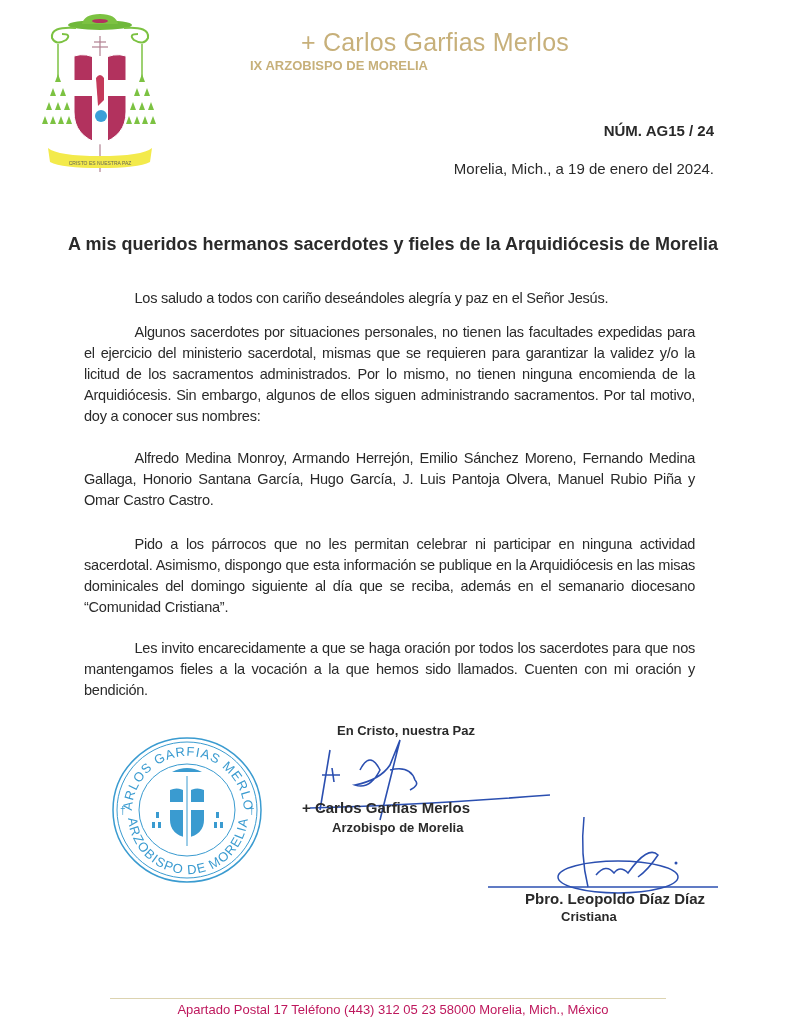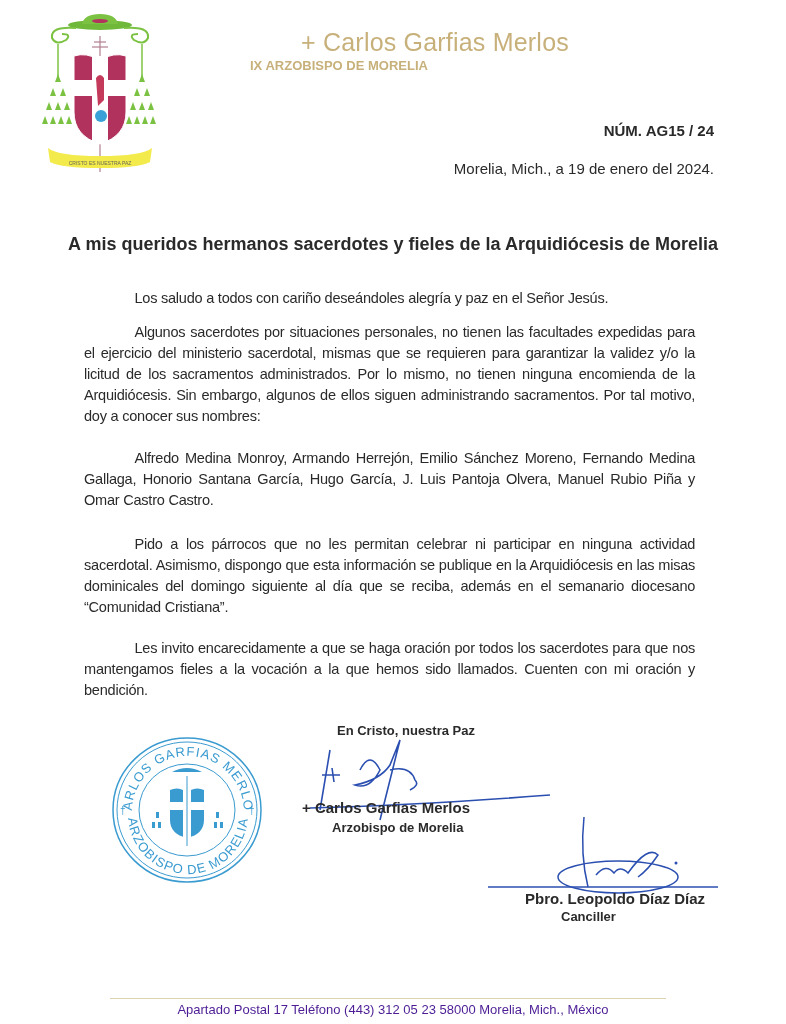--- a/index.html
+++ b/index.html
@@ -27,21 +27,21 @@
   #closing { left: 328px; top: 723px; font-size: 13px; font-weight: bold; margin-left: 9px; }
   #sig1-name { left: 302px; top: 799px; font-size: 15px; font-weight: bold; }
   #sig1-title { left: 332px; top: 820px; font-size: 13px; font-weight: bold; }
   #sig2-name { left: 496px; top: 890px; font-size: 15px; font-weight: bold; margin-left: 29px; }
   #sig2-title { left: 561px; top: 909px; font-size: 13px; font-weight: bold; }
   #seal { left: 110px; top: 734px; width: 155px; height: 150px; }
   #sig1 { left: 300px; top: 730px; width: 250px; height: 100px; }
   #sig2 { left: 488px; top: 815px; width: 240px; height: 80px; }
   #footer-line { left: 110px; top: 998px; width: 556px; height: 1px; background: #dcd3b0; }
   #footer { left: 0; width: 786px; top: 1002px; text-align: center;
-    font-size: 13px; color: #4c1d95; }
+    font-size: 13px; color: #be185d; }
 </style>
 </head>
 <body>
 
 <svg id="coat" class="abs" viewBox="0 0 125 165">
 
   <ellipse cx="62" cy="13" rx="32" ry="5" fill="#6fb83a"></ellipse>
   <path d="M44 12 Q46 2 62 2 Q78 2 80 12 Z" fill="#7cc242"></path>
   <ellipse cx="62" cy="9" rx="8" ry="2" fill="#b2325e"></ellipse>
 
@@ -145,16 +145,16 @@
 
 <svg id="sig2" class="abs" viewBox="0 0 240 80">
   <path d="M96 2 Q92 40 100 72" stroke="#2b4fb0" stroke-width="1.5" fill="none"></path>
   <ellipse cx="130" cy="62" rx="60" ry="16" fill="none" stroke="#2b4fb0" stroke-width="1.5"></ellipse>
   <path d="M108 60 Q118 48 126 58 Q132 50 140 58 Q160 30 170 40 Q160 55 150 62" stroke="#2b4fb0" stroke-width="1.5" fill="none"></path>
   <circle cx="188" cy="48" r="1.5" fill="#2b4fb0"></circle>
   <path d="M0 72 L230 72" stroke="#2b4fb0" stroke-width="1.5"></path>
 </svg>
 
 <div id="sig2-name" class="abs">Pbro.  Leopoldo Díaz Díaz</div>
-<div id="sig2-title" class="abs">Canciller</div>
+<div id="sig2-title" class="abs">Cristiana</div>
 
 <div id="footer-line" class="abs"></div>
 <div id="footer" class="abs">Apartado Postal 17  Teléfono (443) 312 05 23   58000 Morelia, Mich., México</div>
 
 </body></html>

